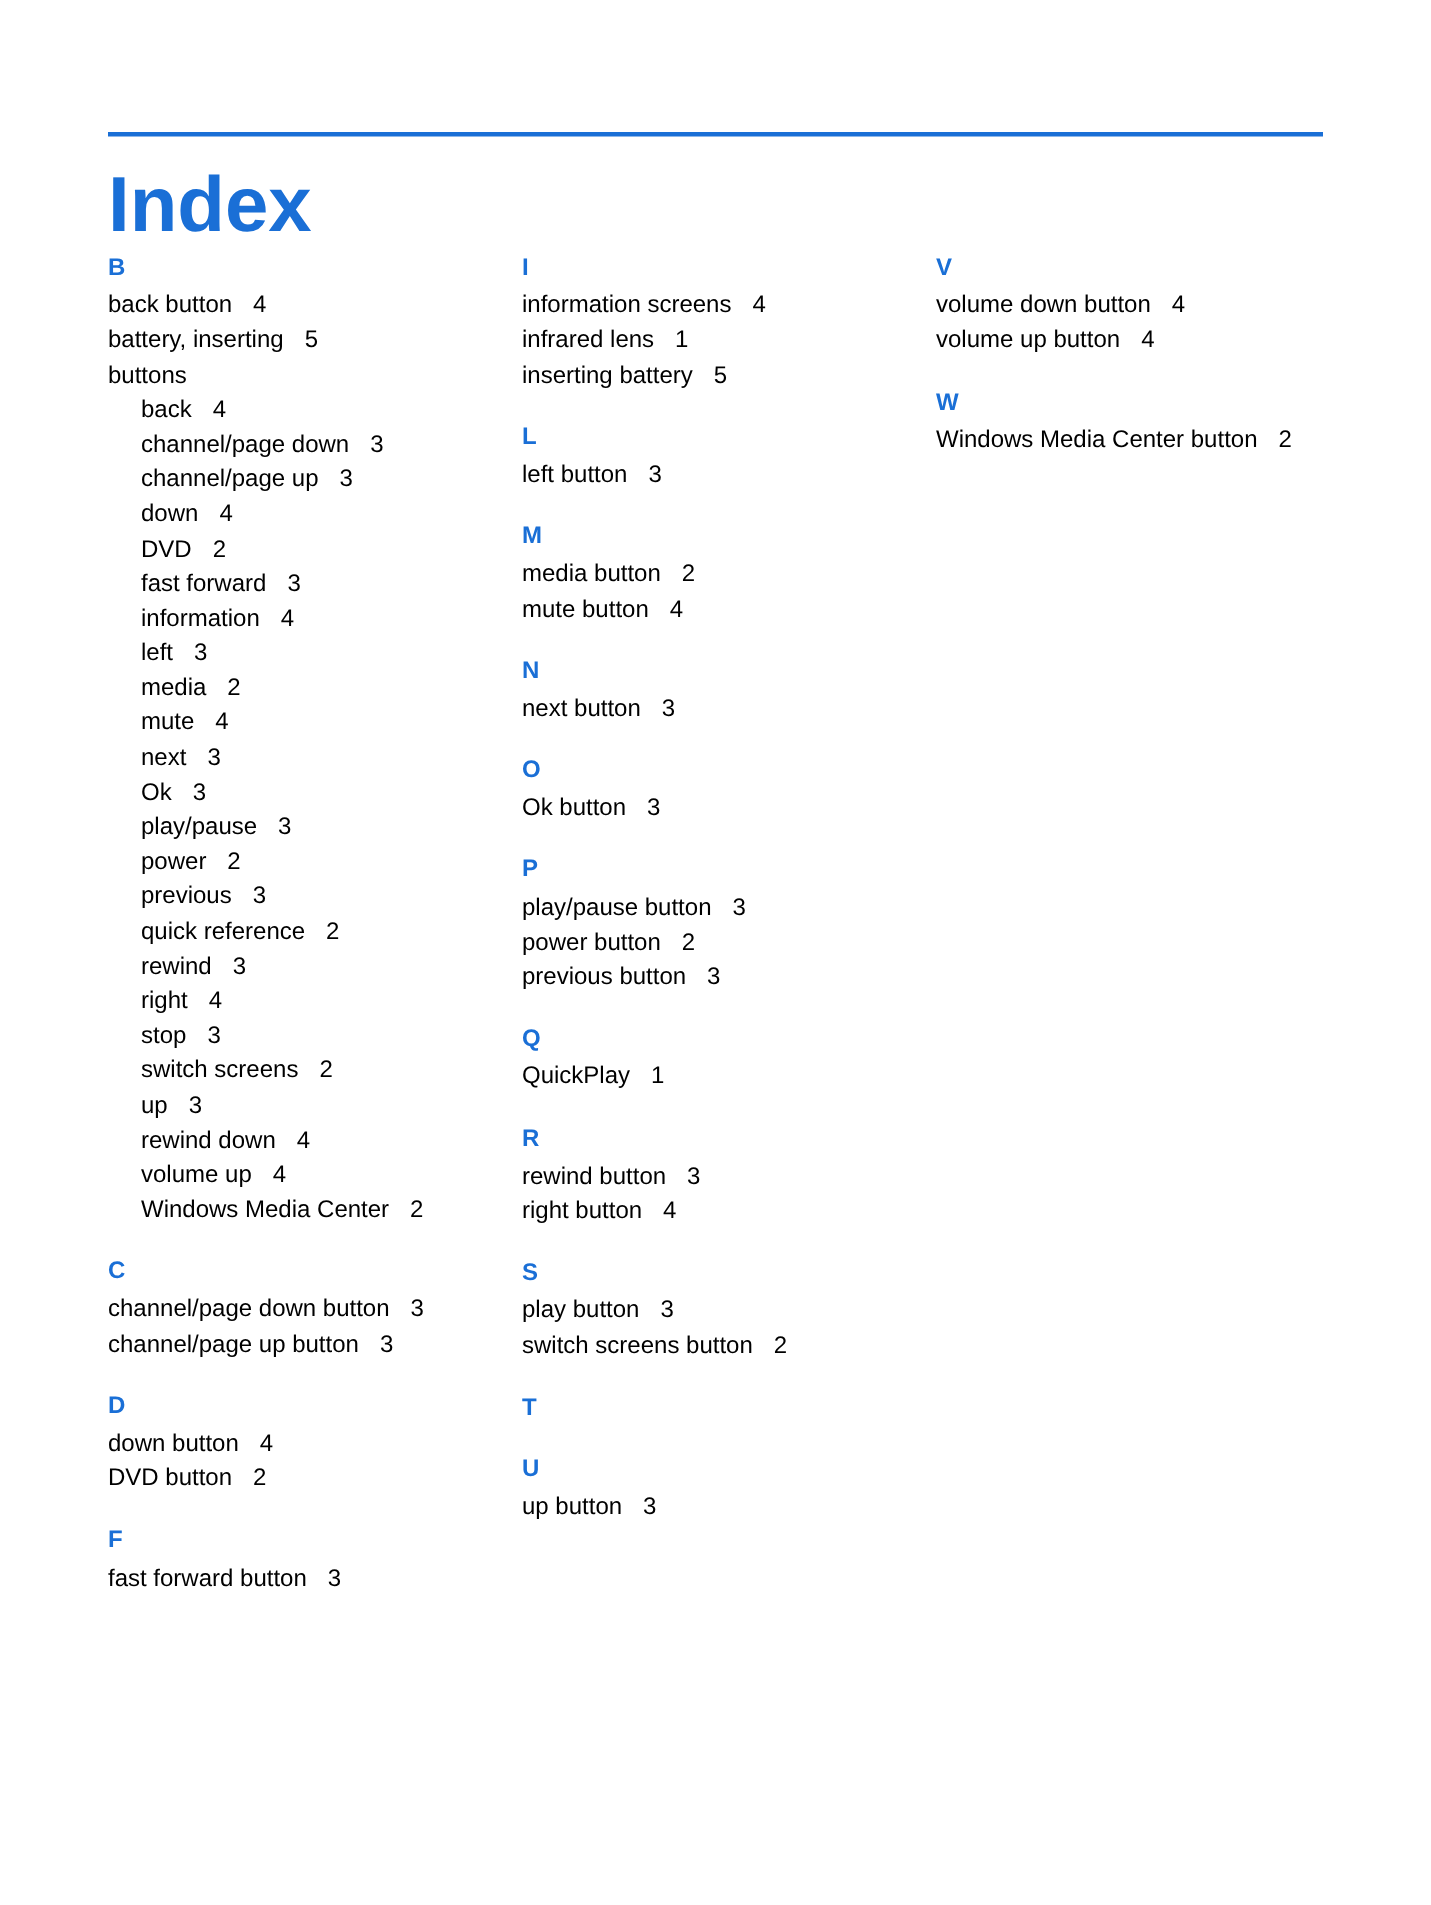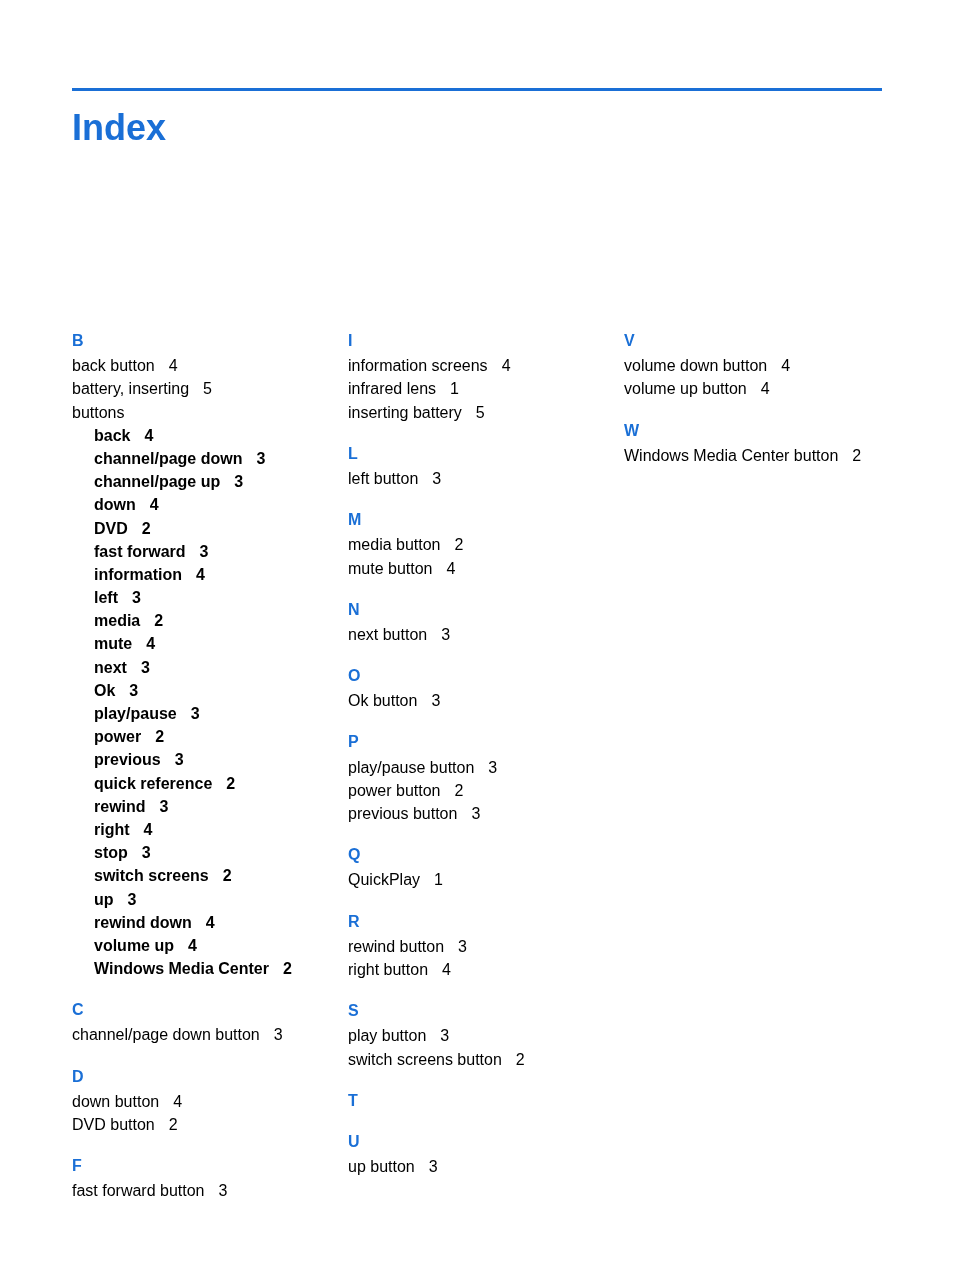--- a/index.html
+++ b/index.html
@@ -1,25 +1,25 @@
 <!DOCTYPE html>
 <html><head>
 <meta charset="utf-8">
 <style>
   * { box-sizing: border-box; margin: 0; padding: 0; }
   html, body { width: 954px; background: #fff; font-family: Arial, Helvetica, sans-serif; color: #000; }
   .page { padding: 88px 72px 40px 72px; }
   .rule { border-top: 3px solid #1a6fd6; margin-bottom: 16px; }
-  .title { font-size: 36px; font-weight: bold; color: #1a6fd6; margin-bottom: 180px; }
+  .title { font-size: 52px; font-weight: bold; color: #1a6fd6; }
   .cols { display: flex; gap: 18px; }
   .col { flex: 1; font-size: 16px; line-height: 1.45; }
   .sect { margin-bottom: 18px; }
   .letter { color: #1a6fd6; font-weight: bold; margin-bottom: 2px; }
   .entry { white-space: nowrap; }
-  .sub { padding-left: 22px; font-weight: bold; }
+  .sub { padding-left: 22px; }
   .pg { display: inline-block; margin-left: 14px; }
 </style>
 </head>
 <body>
 
 <div class="page">
   <div class="rule"></div>
   <h1 class="title">Index</h1>
 
   <div class="cols" id="cols">
@@ -50,20 +50,21 @@
           <div class="entry sub"><span>stop</span><span class="pg">3</span></div>
           <div class="entry sub"><span>switch screens</span><span class="pg">2</span></div>
           <div class="entry sub"><span>up</span><span class="pg">3</span></div>
           <div class="entry sub"><span>rewind down</span><span class="pg">4</span></div>
           <div class="entry sub"><span>volume up</span><span class="pg">4</span></div>
           <div class="entry sub"><span>Windows Media Center</span><span class="pg">2</span></div>
         </div>
         <div class="sect">
           <div class="letter">C</div>
           <div class="entry"><span>channel/page down button</span><span class="pg">3</span></div>
+          <div class="entry"><span>channel/page up button</span><span class="pg">3</span></div>
         </div>
         <div class="sect">
           <div class="letter">D</div>
           <div class="entry"><span>down button</span><span class="pg">4</span></div>
           <div class="entry"><span>DVD button</span><span class="pg">2</span></div>
         </div>
         <div class="sect">
           <div class="letter">F</div>
           <div class="entry"><span>fast forward button</span><span class="pg">3</span></div>
         </div>

